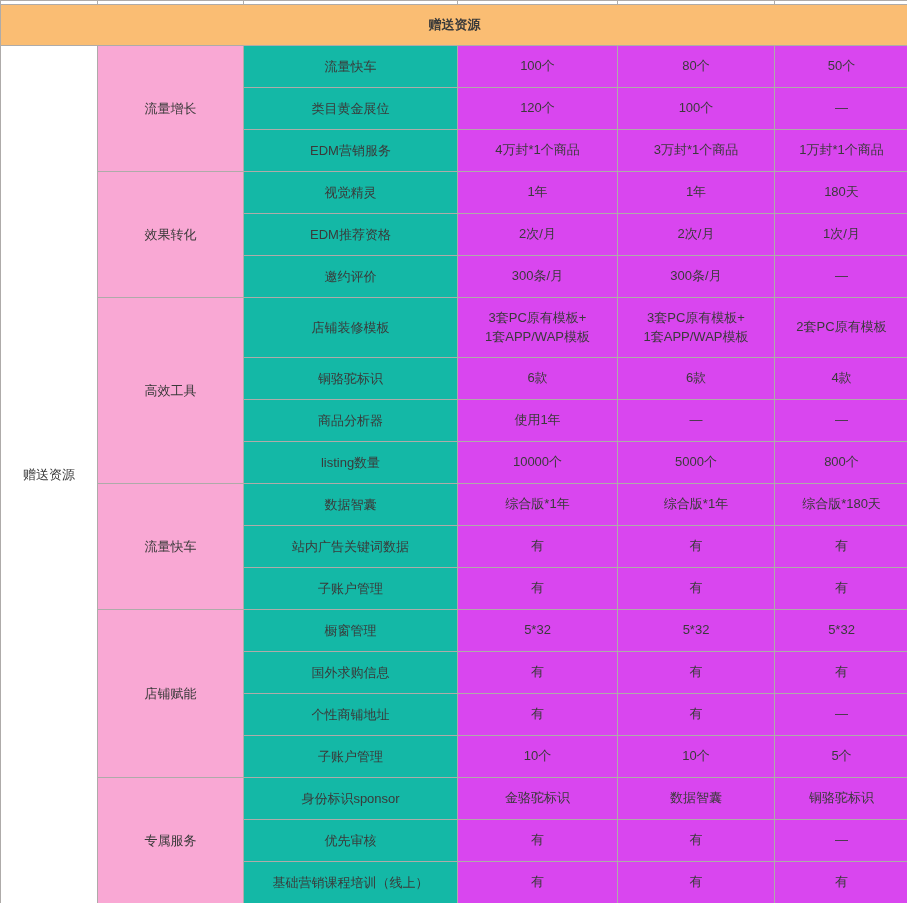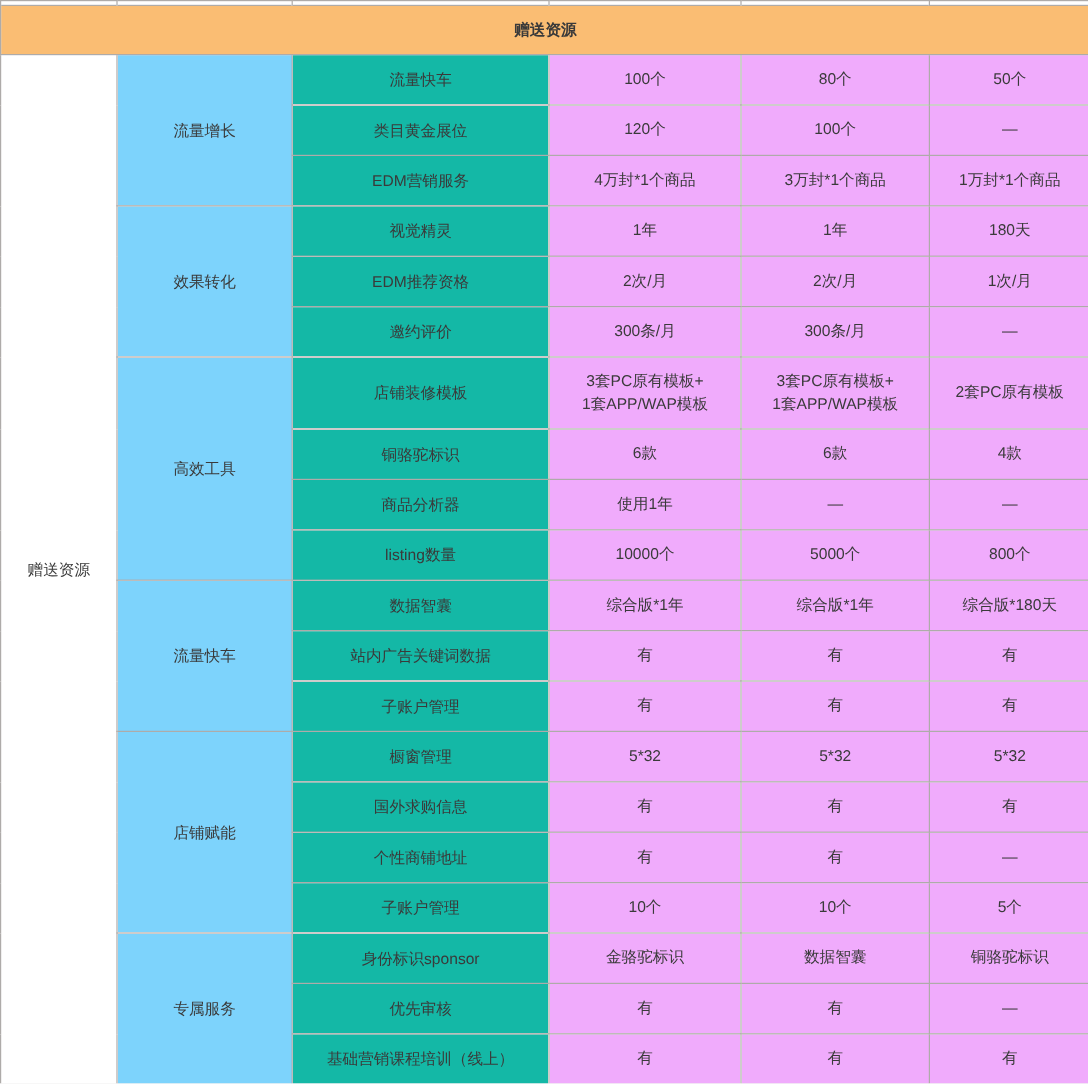--- a/index.html
+++ b/index.html
@@ -26,23 +26,23 @@
   }
   td.title-cell {
     background: #fabd73;
     border-left: none; border-right: none; border-top: none;
     font-weight: bold; font-size: 14px; color: #332711;
     height: 40px;
   }
   tbody.data tr { height: 42px; }
   tbody.data tr.tall { height: 60px; }
   td.left-col { background: #ffffff; border-left: none; }
-  td.cat-cell { background: #7dd3fc; }
+  td.cat-cell { background: #f9a8d4; }
   td.item-cell { background: #14b8a6; }
-  td.val-cell { background: #f0abfc; white-space: pre-line; line-height: 1.45; }
+  td.val-cell { background: #d946ef; white-space: pre-line; line-height: 1.45; }
 </style>
 </head>
 <body>
 
 <div id="screen">
   <table class="benefits">
     <colgroup>
       <col style="width:97px">
       <col style="width:146px">
       <col style="width:214px">

